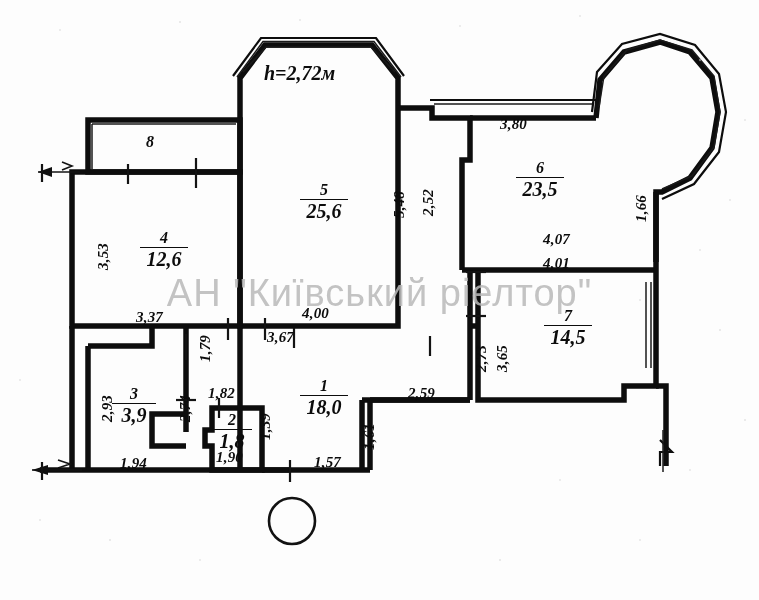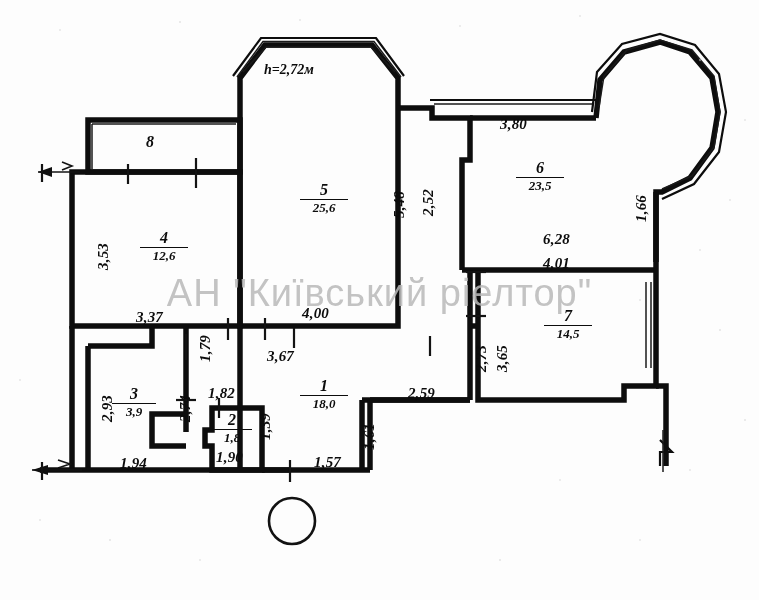--- a/index.html
+++ b/index.html
@@ -50,26 +50,26 @@
     color: #0c0c0c;
     font-style: italic;
     font-weight: bold;
     font-family: "Liberation Serif", serif;
     line-height: 1.04;
     white-space: nowrap;
   }
   .roomnum .n { display: block; font-size: 16px; }
   .roomnum .a {
     display: block;
-    font-size: 13px;
+    font-size: 20px;
     border-top: 1.6px solid #0c0c0c;
     padding-top: 1px;
   }
   .roomnum.noarea .n { font-size: 16px; }
-  .hlabel { font-size: 14px; }
+  .hlabel { font-size: 20px; }
 
   #watermark {
     position: absolute;
     left: 0;
     top: 272px;
     width: 759px;
     text-align: center;
     font-family: "Liberation Sans", sans-serif;
     font-size: 38px;
     font-weight: 400;
@@ -244,25 +244,25 @@
     <span class="a">14,5</span>
   </div>
 
   <div class="roomnum noarea" style="left:138px; top:134px; width:24px;">
     <span class="n">8</span>
   </div>
 
   <div class="lbl hlabel" style="left:264px; top:63px;">h=2,72м</div>
 
   <div class="lbl dim" style="left:492px; top:117px;margin-left:8px;">3,80</div>
-  <div class="lbl dim" style="left:543px; top:232px;">6,28</div>
+  <div class="lbl dim" style="left:543px; top:232px;">4,07</div>
   <div class="lbl dim" style="left:543px; top:256px;">4,01</div>
   <div class="lbl dim" style="left:136px; top:310px;">3,37</div>
   <div class="lbl dim" style="left:302px; top:306px;text-align:center;">4,00</div>
-  <div class="lbl dim" style="left:267px; top:330px;margin-top:19px;">3,67</div>
+  <div class="lbl dim" style="left:267px; top:330px;">3,67</div>
   <div class="lbl dim" style="left:120px; top:456px;">1,94</div>
   <div class="lbl dim" style="left:208px; top:386px;font-style:italic;">1,82</div>
   <div class="lbl dim" style="left:216px; top:450px;">1,90</div>
   <div class="lbl dim" style="left:314px; top:455px;">1,57</div>
   <div class="lbl dim" style="left:408px; top:386px;text-align:right;">2,59</div>
 
   <div class="lbl dim dim-v" style="left:96px; top:270px;">3,53</div>
   <div class="lbl dim dim-v" style="left:392px; top:218px;">5,48</div>
   <div class="lbl dim dim-v" style="left:421px; top:216px;">2,52</div>
   <div class="lbl dim dim-v" style="left:634px; top:222px;">1,66</div>

